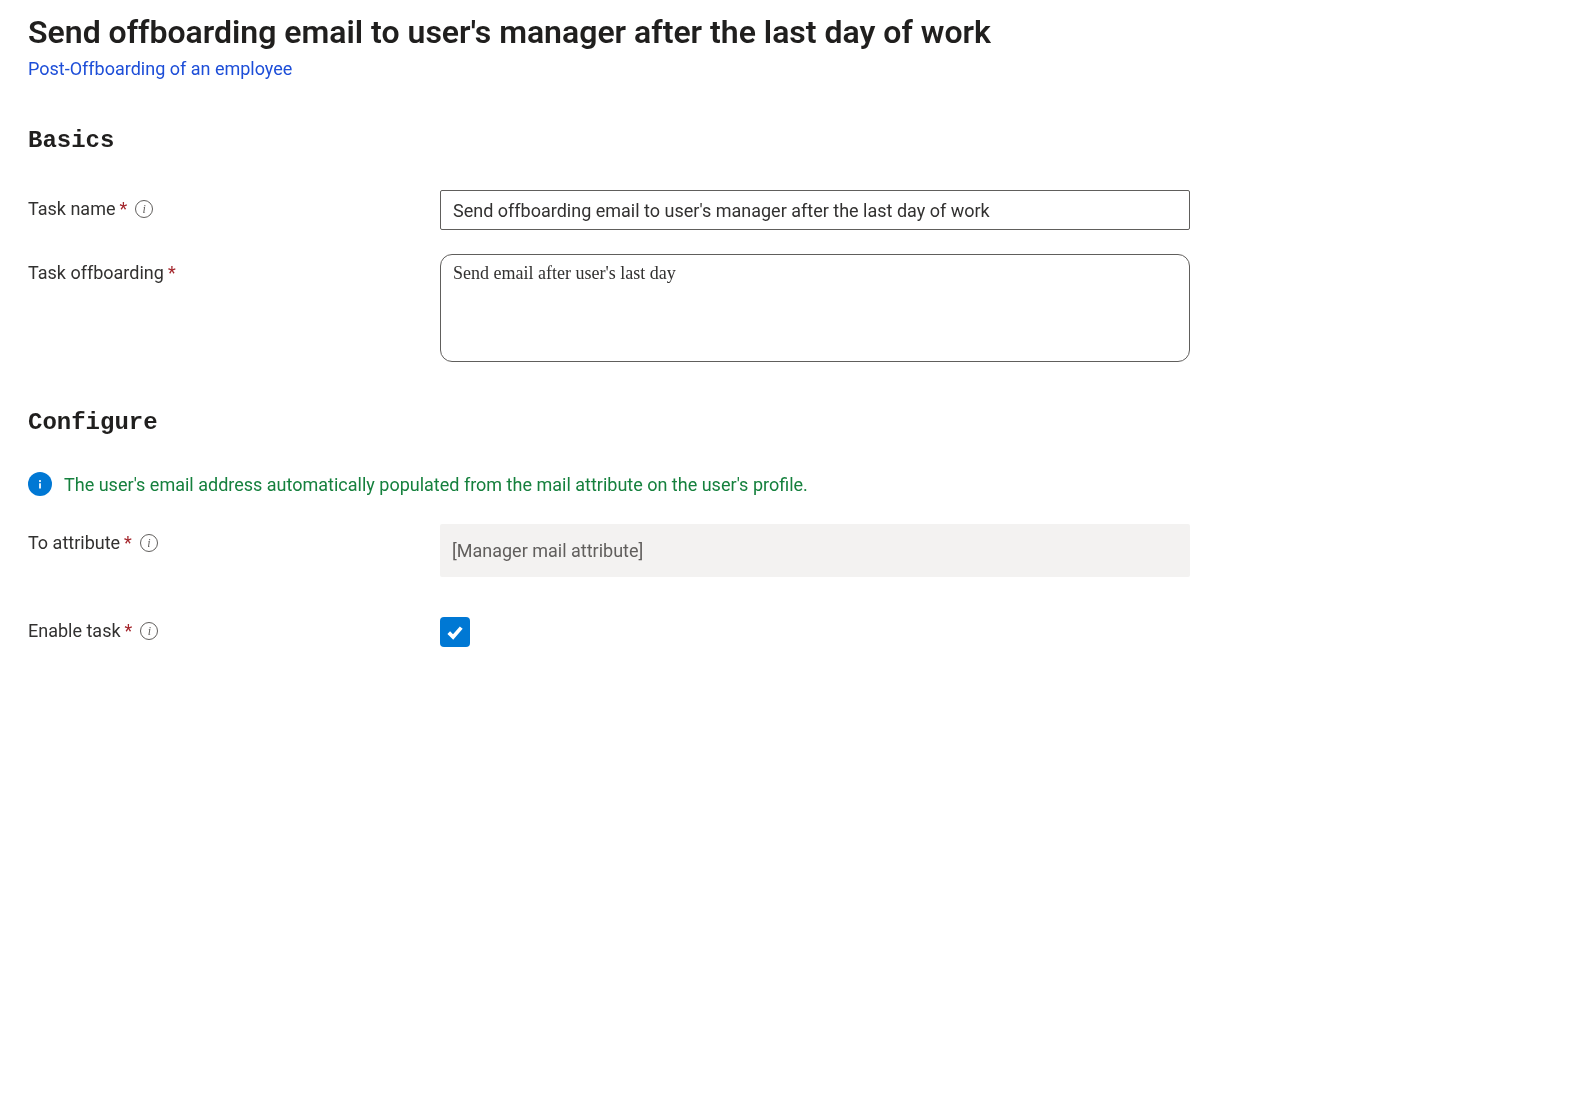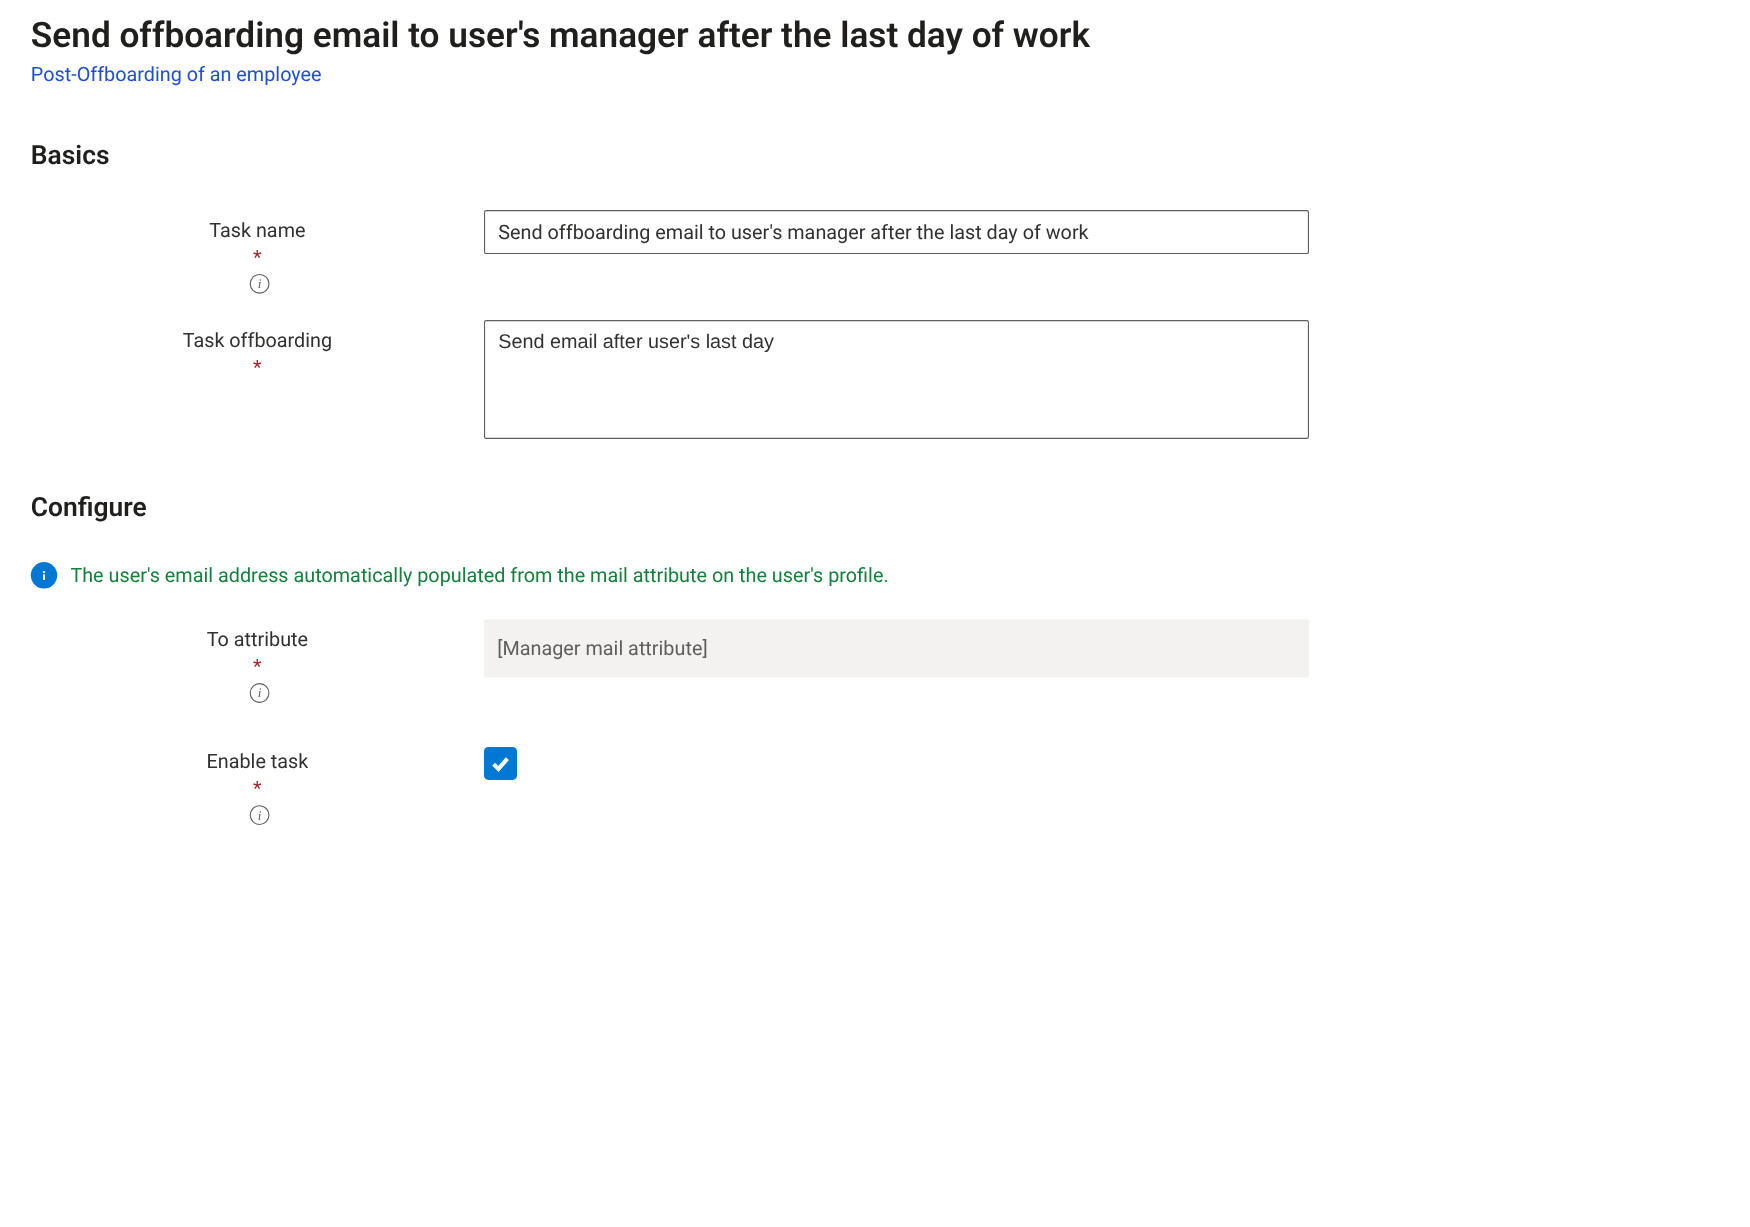--- a/index.html
+++ b/index.html
@@ -25,40 +25,40 @@
       color: #1d4ed8;
       margin-top: 6px;
       font-weight: 400;
     }
     .section-heading {
       font-size: 24px;
       font-weight: 600;
       color: #201f1e;
       margin-top: 48px;
       margin-bottom: 36px;
+      font-family: Liberation Mono, monospace;
     }
     .section-heading.configure {
       margin-top: 44px;
       margin-bottom: 36px;
     }
     .form-row {
       display: flex;
       align-items: flex-start;
       margin-bottom: 24px;
     }
     .form-label {
       width: 412px;
       flex-shrink: 0;
       font-size: 18px;
       color: #323130;
       padding-top: 8px;
       display: flex;
       align-items: center;
       gap: 4px;
-      flex-direction: column;
     }
     .required-star {
       color: #a4262c;
     }
     .info-icon {
       display: inline-flex;
       align-items: center;
       justify-content: center;
       width: 18px;
       height: 18px;
@@ -84,24 +84,24 @@
       padding: 0 12px;
       font-size: 18px;
       font-family: inherit;
       color: #323130;
       background: #ffffff;
     }
     .textarea-input {
       width: 100%;
       height: 108px;
       border: 1px solid #605e5c;
-      border-radius: 2px;
+      border-radius: 12px;
       padding: 8px 12px;
       font-size: 18px;
-      font-family: Liberation Sans, sans-serif;
+      font-family: Liberation Serif, serif;
       color: #323130;
       background: #ffffff;
       resize: none;
     }
     .info-banner {
       display: flex;
       align-items: center;
       gap: 12px;
       margin-bottom: 28px;
     }

